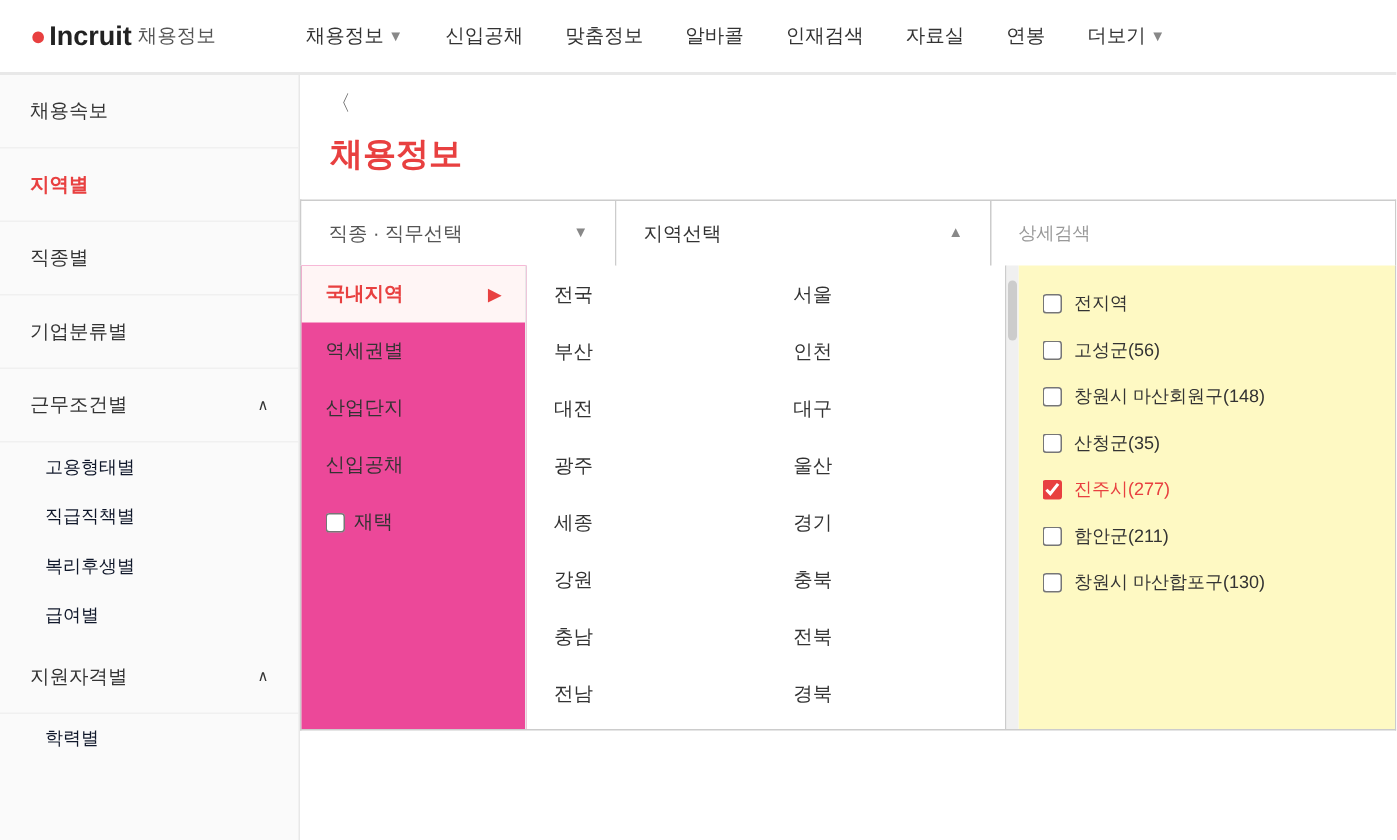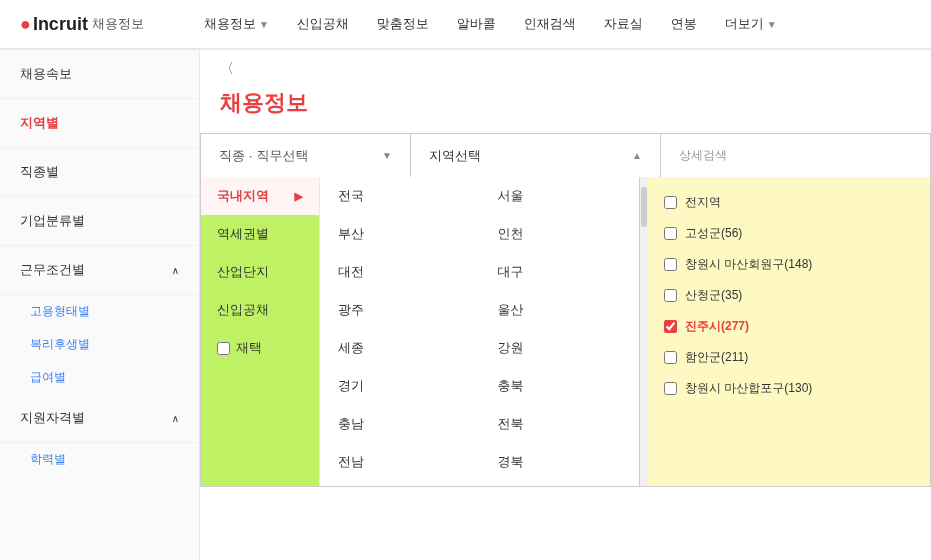--- a/index.html
+++ b/index.html
@@ -15,61 +15,61 @@
     .nav-item { font-size: 13px; color: #333; cursor: pointer; display: flex; align-items: center; gap: 3px; }
     .nav-dropdown { font-size: 10px; color: #888; }
 
     
     .layout { display: flex; height: 510px; }
 
     
     .sidebar { width: 200px; background: #fafafa; border-right: 1px solid #e8e8e8; padding: 0; flex-shrink: 0; }
     .sidebar-item { padding: 15px 20px; font-size: 13px; color: #333; cursor: pointer; border-bottom: 1px solid #f0f0f0; display: flex; align-items: center; justify-content: space-between; }
     .sidebar-item.active { color: #e84040; font-weight: bold; }
-    .sidebar-sub { padding: 8px 20px 8px 30px; font-size: 12px; color: #3b82f6; cursor: pointer; }
+    .sidebar-sub { padding: 8px 20px 8px 30px; font-size: 12px; color: #0f172a; cursor: pointer; }
     .chevron-up { font-size: 10px; }
 
     
     .main { flex: 1; padding: 0; overflow: hidden; }
     .back-btn { padding: 10px 20px; cursor: pointer; color: #666; font-size: 14px; display: block; }
     .page-title { font-size: 22px; font-weight: bold; color: #222; padding: 0 20px 15px 20px; }
     .page-title span { color: #e84040; }
 
     
     .filter-bar { display: flex; border: 1px solid #ccc; border-bottom: none; margin: 0; height: 44px; }
     .filter-btn { display: flex; align-items: center; justify-content: space-between; padding: 0 18px; border-right: 1px solid #ccc; cursor: pointer; min-width: 210px; font-size: 13px; color: #555; background: #fff; }
     .filter-btn-region { display: flex; align-items: center; justify-content: space-between; padding: 0 18px; border-right: 1px solid #ccc; cursor: pointer; min-width: 250px; font-size: 13px; color: #333; background: #fff; font-weight: normal; }
     .filter-search { display: flex; align-items: center; padding: 0 18px; flex: 1; font-size: 12px; color: #999; }
     .chevron { font-size: 10px; color: #888; }
 
     
     .dropdown-area { display: flex; border: 1px solid #ccc; border-top: none; height: 310px; }
 
     
-    .region-left { width: 119px; border-right: 1px solid #e8e8e8; background: #bef264; overflow-y: auto; flex-shrink: 0; }
+    .region-left { width: 150px; border-right: 1px solid #e8e8e8; background: #ec4899; overflow-y: auto; flex-shrink: 0; }
     .region-left-item { padding: 10px 16px; font-size: 13px; color: #333; cursor: pointer; display: flex; align-items: center; justify-content: space-between; }
     .region-left-item.active { color: #e84040; background: #fff5f5; font-weight: bold; }
     .region-left-item .arrow { font-size: 11px; color: #e84040; }
     .region-left-checkbox { display: flex; align-items: center; gap: 6px; }
     .region-left-checkbox input { margin: 0; }
 
     
     .region-center { width: 320px; border-right: 1px solid #ccc; background: #fff; overflow-y: auto; flex-shrink: 0; }
     .region-center-grid { display: grid; grid-template-columns: 1fr 1fr; }
     .region-center-item { padding: 10px 18px; font-size: 13px; color: #333; cursor: pointer; }
     .region-center-item.highlight { color: #e84040; }
     .scrollbar-area { width: 8px; background: #f0f0f0; position: relative; }
     .scrollbar-thumb { width: 6px; height: 40px; background: #ccc; border-radius: 3px; position: absolute; top: 10px; left: 1px; }
 
     
     .region-right { flex: 1; background: #fef9c3; overflow-y: auto; padding: 10px 0; }
     .region-right-item { display: flex; align-items: center; gap: 8px; padding: 7px 16px; font-size: 12px; color: #333; cursor: pointer; }
     .region-right-item input[type=checkbox] { margin: 0; accent-color: #e84040; }
     .region-right-item label { cursor: pointer; }
-    .region-right-item.checked label { color: #e84040; font-weight: bold; }
+    .region-right-item.checked label { color: #e84040; }
   </style>
 </head>
 <body>
 
 <div class="header">
   <div class="logo">
     <span class="logo-icon">●</span>
     <span class="logo-text">Incruit</span>
     <span class="logo-sub">채용정보</span>
   </div>
@@ -104,20 +104,21 @@
       <span>직종별</span>
     </div>
     <div class="sidebar-item">
       <span>기업분류별</span>
     </div>
     <div class="sidebar-item">
       <span>근무조건별</span>
       <span class="chevron-up">∧</span>
     </div>
     <div class="sidebar-sub">고용형태별</div>
+    <div class="sidebar-sub">직급직책별</div>
     <div class="sidebar-sub">복리후생별</div>
     <div class="sidebar-sub">급여별</div>
     <div class="sidebar-item">
       <span>지원자격별</span>
       <span class="chevron-up">∧</span>
     </div>
     <div class="sidebar-sub">학력별</div>
   </div>
 
   <div class="main">
@@ -168,22 +169,22 @@
         <div class="region-center-grid">
           <div class="region-center-item">전국</div>
           <div class="region-center-item">서울</div>
           <div class="region-center-item">부산</div>
           <div class="region-center-item">인천</div>
           <div class="region-center-item">대전</div>
           <div class="region-center-item">대구</div>
           <div class="region-center-item">광주</div>
           <div class="region-center-item">울산</div>
           <div class="region-center-item">세종</div>
+          <div class="region-center-item">경기</div>
           <div class="region-center-item">강원</div>
-          <div class="region-center-item">경기</div>
           <div class="region-center-item">충북</div>
           <div class="region-center-item">충남</div>
           <div class="region-center-item">전북</div>
           <div class="region-center-item">전남</div>
           <div class="region-center-item">경북</div>
           <div class="region-center-item highlight">경남</div>
           <div class="region-center-item">제주</div>
         </div>
       </div>
 

